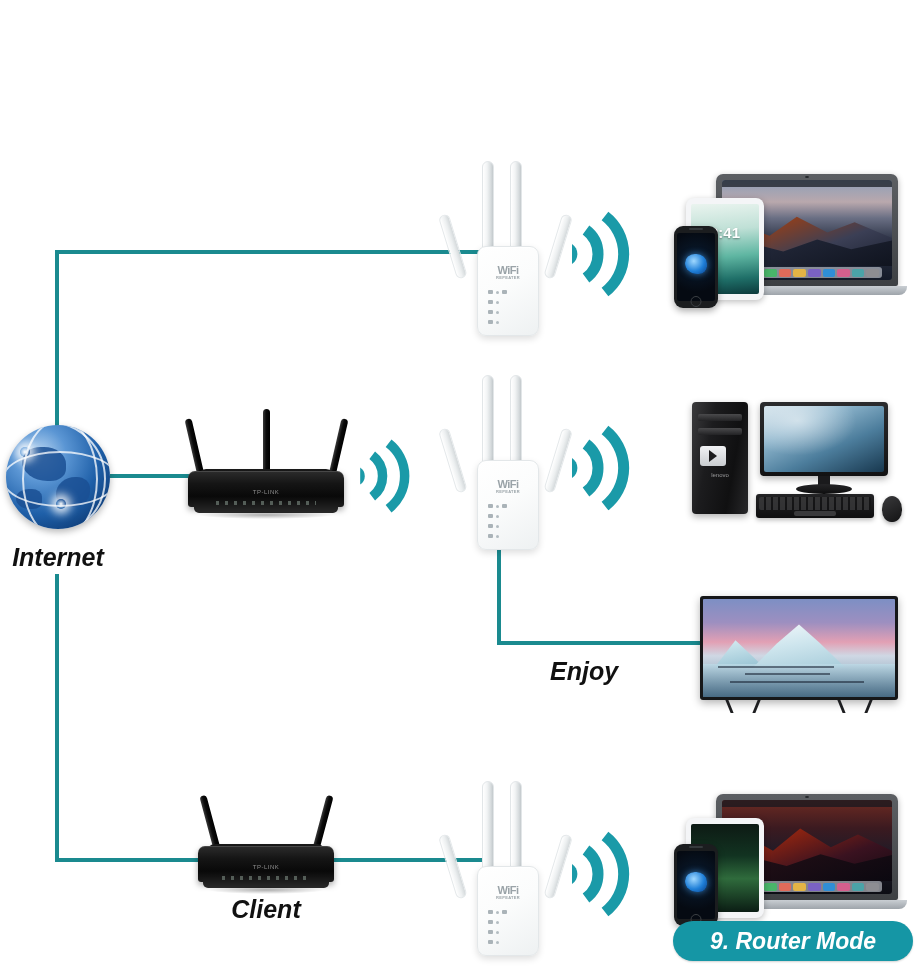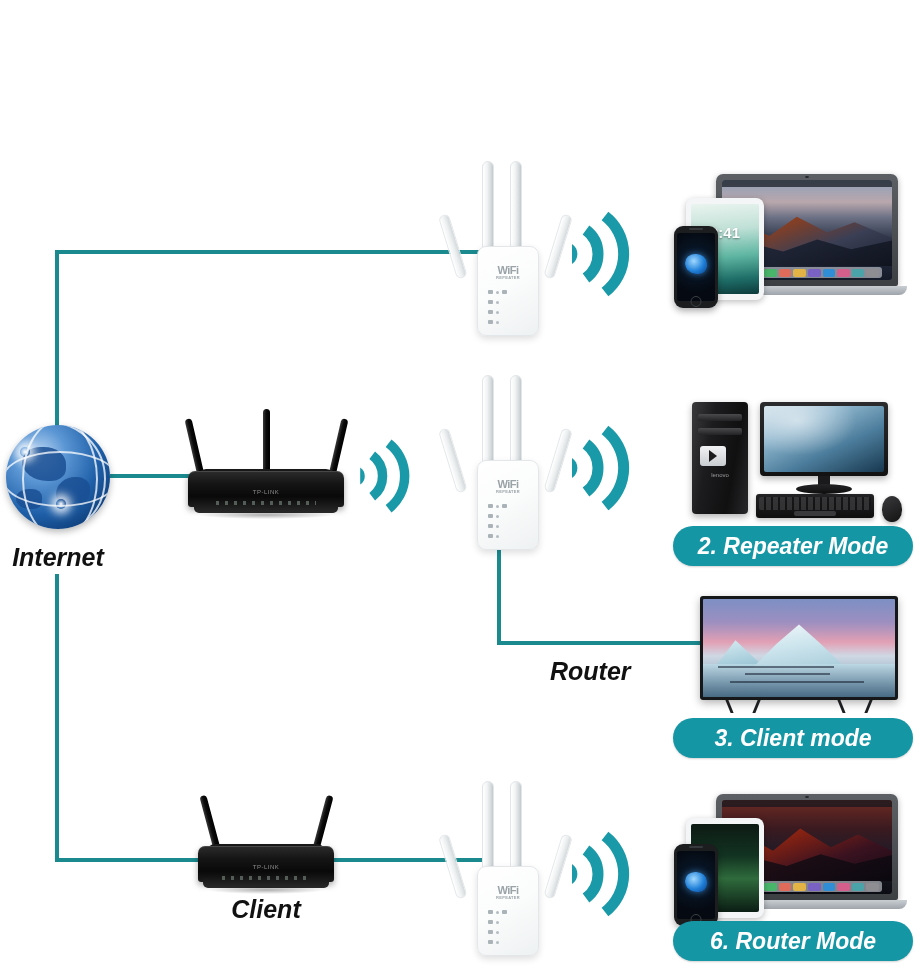--- a/index.html
+++ b/index.html
@@ -230,21 +230,21 @@
     <div class="ant" style="left:108px;top:8px;height:80px;transform:rotate(15deg);transform-origin:bottom center;"></div>
     <div class="top"></div>
     <div class="body"></div>
     <div class="brand">TP-LINK</div>
     <div class="base"></div>
     <div class="leds"></div>
     <div class="shadow"></div>
   </div>
   <div class="dev-label" style="left:196px;top:895px;width:140px;">Client</div>
 
-  <div class="dev-label" style="left:550px;top:657px;width:110px;text-align:left;">Router</div>
+  <div class="dev-label" style="left:550px;top:657px;width:110px;text-align:left;">Enjoy</div>
 
   <div class="ext" style="left:455px;top:158px;width:110px;height:180px;">
     <div class="sant" style="left:2px;top:54px;height:66px;transform:rotate(-17deg);transform-origin:bottom center;"></div>
     <div class="vant" style="left:27px;top:3px;height:110px;"></div>
     <div class="vant" style="left:55px;top:3px;height:110px;"></div>
     <div class="sant" style="left:88px;top:54px;height:66px;transform:rotate(17deg);transform-origin:bottom center;"></div>
     <div class="case" style="left:22px;top:88px;width:62px;height:90px;">
       <div class="logo" style="top:18px;font-size:11px;">
         <span class="w">WiFi</span>
         <span class="sub" style="font-size:4px;letter-spacing:.3px;">REPEATER</span>
@@ -427,44 +427,38 @@
     </div>
     <div class="stand" style="left:150px;top:78px;width:12px;height:10px;"></div>
     <div class="foot" style="left:128px;top:86px;width:56px;height:10px;"></div>
     <div class="kb" style="left:88px;top:96px;width:118px;height:24px;">
       <div class="keys"></div>
       <div class="space"></div>
     </div>
     <div class="mouse" style="left:214px;top:98px;width:20px;height:26px;"></div>
   </div>
 
-  <div class="pill" style="left:673px;top:526px;width:240px;">
-    <span>2. Repeater Mode</span>
-  </div>
 
   <div class="tv" style="left:700px;top:596px;width:198px;height:118px;">
     <div class="panel" style="height:104px;">
       <div class="s">
         <div class="berg2"></div>
         <div class="berg"></div>
         <div class="refl"></div>
         <div class="streak" style="top:68%;width:60%;"></div>
         <div class="streak" style="top:76%;width:44%;left:22%;"></div>
         <div class="streak" style="top:84%;width:70%;left:14%;"></div>
       </div>
     </div>
     <div class="legs" style="top:104px;">
       <div class="leg" style="left:26px;"></div>
       <div class="leg" style="right:26px;"></div>
     </div>
   </div>
 
-  <div class="pill" style="left:673px;top:718px;width:240px;">
-    <span>3. Client mode</span>
-  </div>
 
   <div class="mbgrp" style="left:668px;top:792px;width:240px;height:128px;">
     <div class="mb" style="left:48px;top:2px;width:182px;height:106px;">
       <div class="lid">
         <div class="scr" style="background:linear-gradient(180deg,#6c2a22 0%,#3b1a20 30%,#1d1b28 60%,#0c0d14 100%);">
           <div class="menubar"></div>
           <div style="position:absolute;left:0;bottom:13px;width:100%;height:62%;
             background:linear-gradient(160deg,#c4331c 0%,#8a2312 30%,#3a1220 64%,#140a12 100%);
             clip-path:polygon(0% 56%,16% 26%,30% 48%,46% 10%,64% 42%,80% 20%,100% 48%,100% 100%,0% 100%);"></div>
           <div style="position:absolute;left:0;bottom:13px;width:100%;height:42%;
@@ -493,16 +487,16 @@
     <div class="iphone" style="left:6px;top:52px;width:44px;height:82px;">
       <div class="spk"></div>
       <div class="s">
           <div class="jelly"></div>
         </div>
       <div class="home"></div>
     </div>
   </div>
 
   <div class="pill" style="left:673px;top:921px;width:240px;">
-    <span>6. Router Mode</span>
+    <span>9. Router Mode</span>
   </div>
 
 </div>
 
 </body></html>

